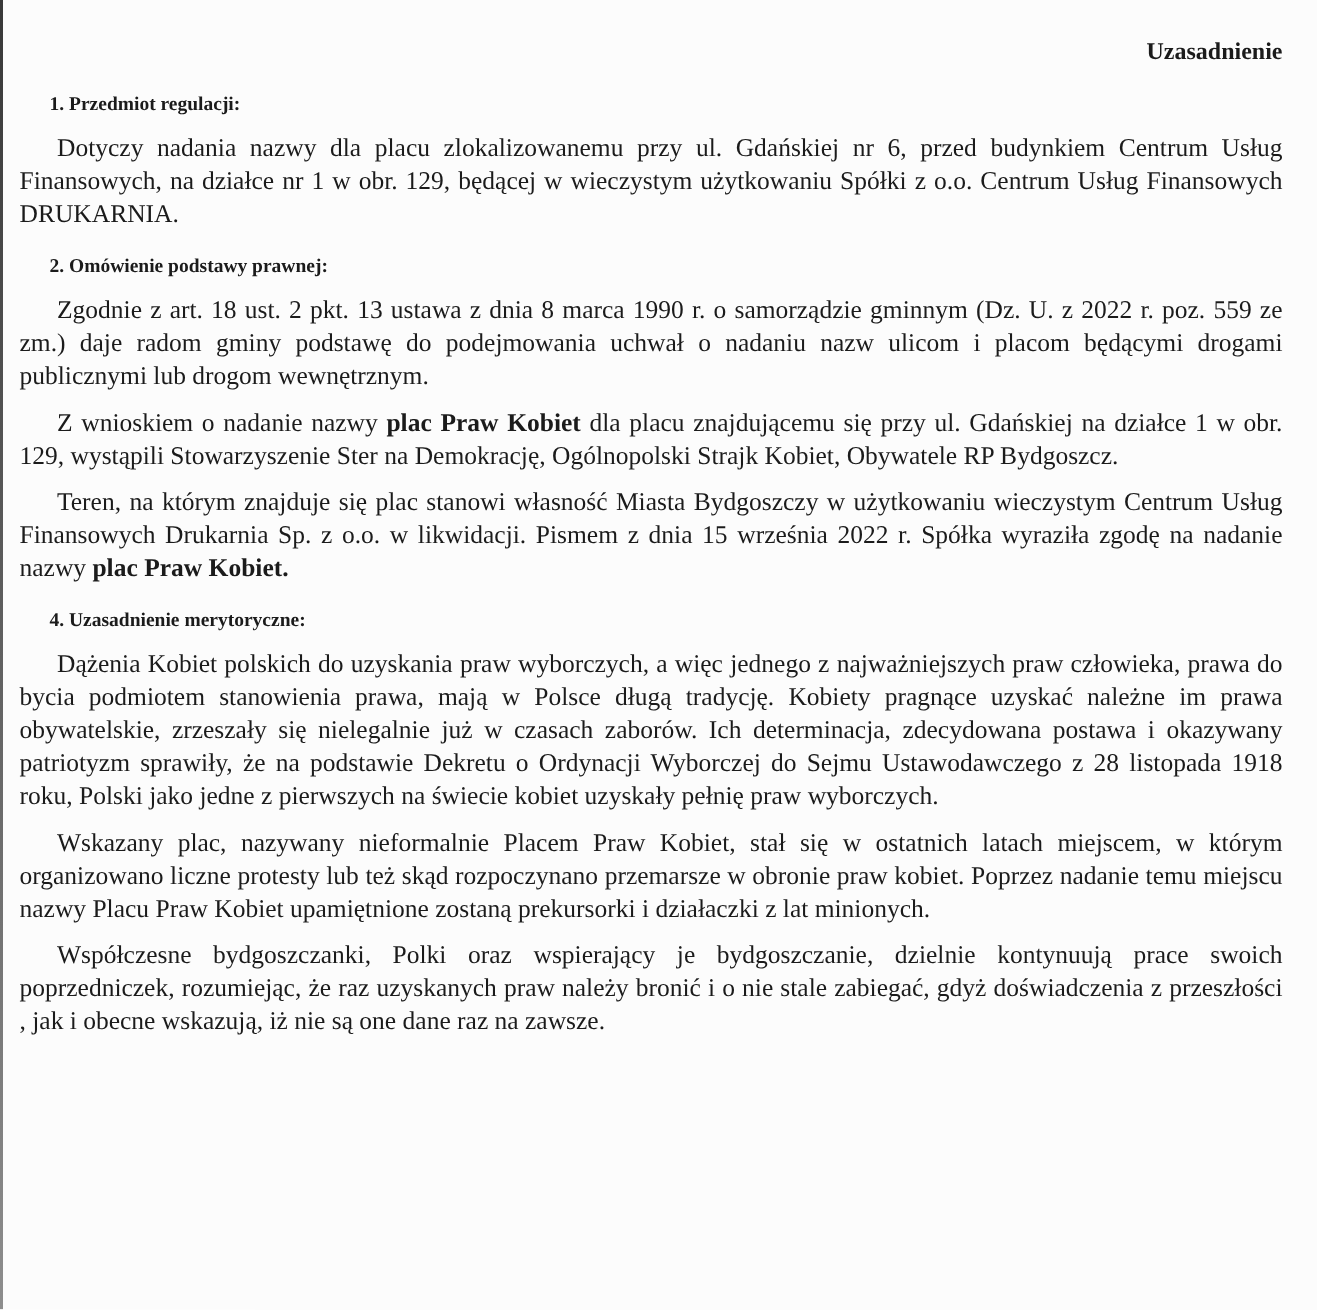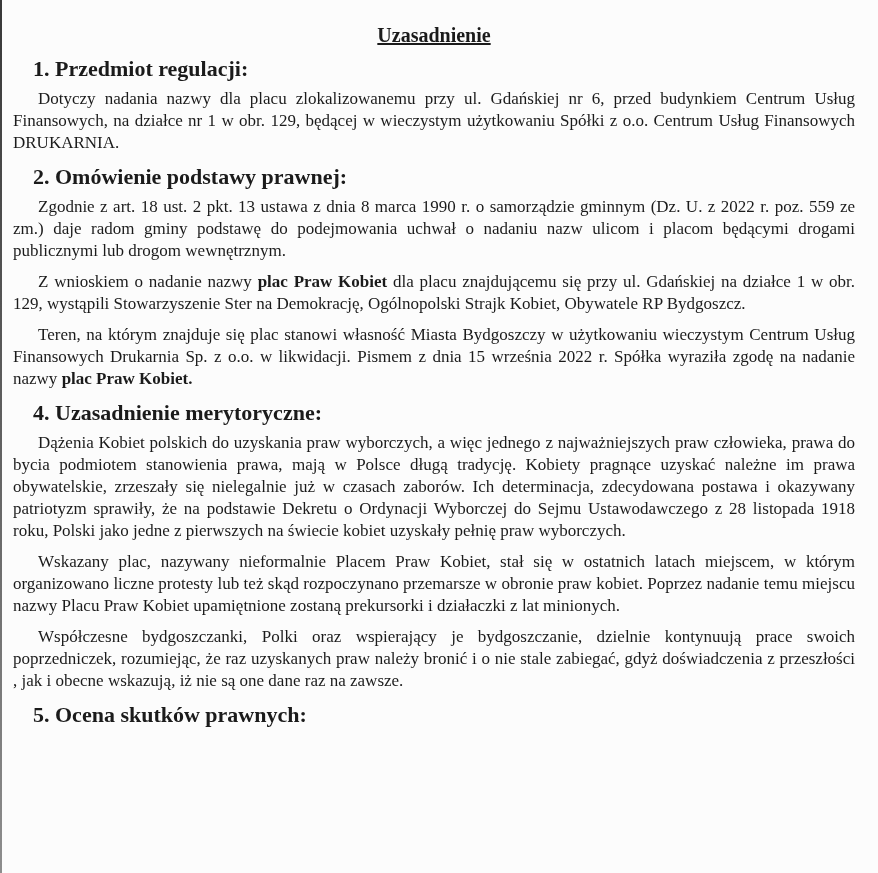--- a/index.html
+++ b/index.html
@@ -25,28 +25,27 @@
   }
   
   .edge-artifact {
     position: absolute;
     left: 0; top: 0;
     width: 2px; height: 100%;
     background: linear-gradient(#161616, #4a4a4a 55%, #7a7a7a);
     opacity: 0.85;
   }
   .doc-title {
-    font-size: 20px;
+    font-size: 16px;
     font-weight: bold;
-    text-align: center;
+    text-align: right;
     margin: 0 0 12px 0;
-    text-decoration: underline;
   }
   .heading {
-    font-size: 22px;
+    font-size: 13px;
     font-weight: bold;
     margin: 12px 0 8px 0;
     padding-left: 20px;
   }
   .heading .reg { font-weight: normal; }
   .para {
     margin: 8px 0 9px 0;
     text-align: justify;
     text-indent: 25px;
   }
@@ -76,15 +75,14 @@
   </section>
 
   <section>
     <h2 class="heading"><span class="b">4. Uzasadnienie merytoryczne:</span></h2>
     <p class="para"><span>Dążenia Kobiet polskich do uzyskania praw wyborczych, a więc jednego z najważniejszych praw człowieka, prawa do bycia podmiotem stanowienia prawa, mają w Polsce długą tradycję. Kobiety pragnące uzyskać należne im prawa obywatelskie, zrzeszały się nielegalnie już w czasach zaborów. Ich determinacja, zdecydowana postawa i okazywany patriotyzm sprawiły, że na podstawie Dekretu o Ordynacji Wyborczej do Sejmu Ustawodawczego z 28 listopada 1918 roku, Polski jako jedne z pierwszych na świecie kobiet uzyskały pełnię praw wyborczych.</span></p>
     <p class="para"><span>Wskazany plac, nazywany nieformalnie Placem Praw Kobiet, stał się w ostatnich latach miejscem, w którym organizowano liczne protesty lub też skąd rozpoczynano przemarsze w obronie praw kobiet. Poprzez nadanie temu miejscu nazwy Placu Praw Kobiet upamiętnione zostaną prekursorki i działaczki z lat minionych.</span></p>
     <p class="para"><span>Współczesne bydgoszczanki, Polki oraz wspierający je bydgoszczanie, dzielnie kontynuują prace swoich poprzedniczek, rozumiejąc, że raz uzyskanych praw należy bronić i o nie stale zabiegać, gdyż doświadczenia z przeszłości , jak i obecne wskazują, iż nie są one dane raz na zawsze.</span></p>
   </section>
 
   <section>
-    <h2 class="heading"><span class="b">5. Ocena skutków prawnych:</span></h2>
   </section>
 </div>
 
 </body></html>

